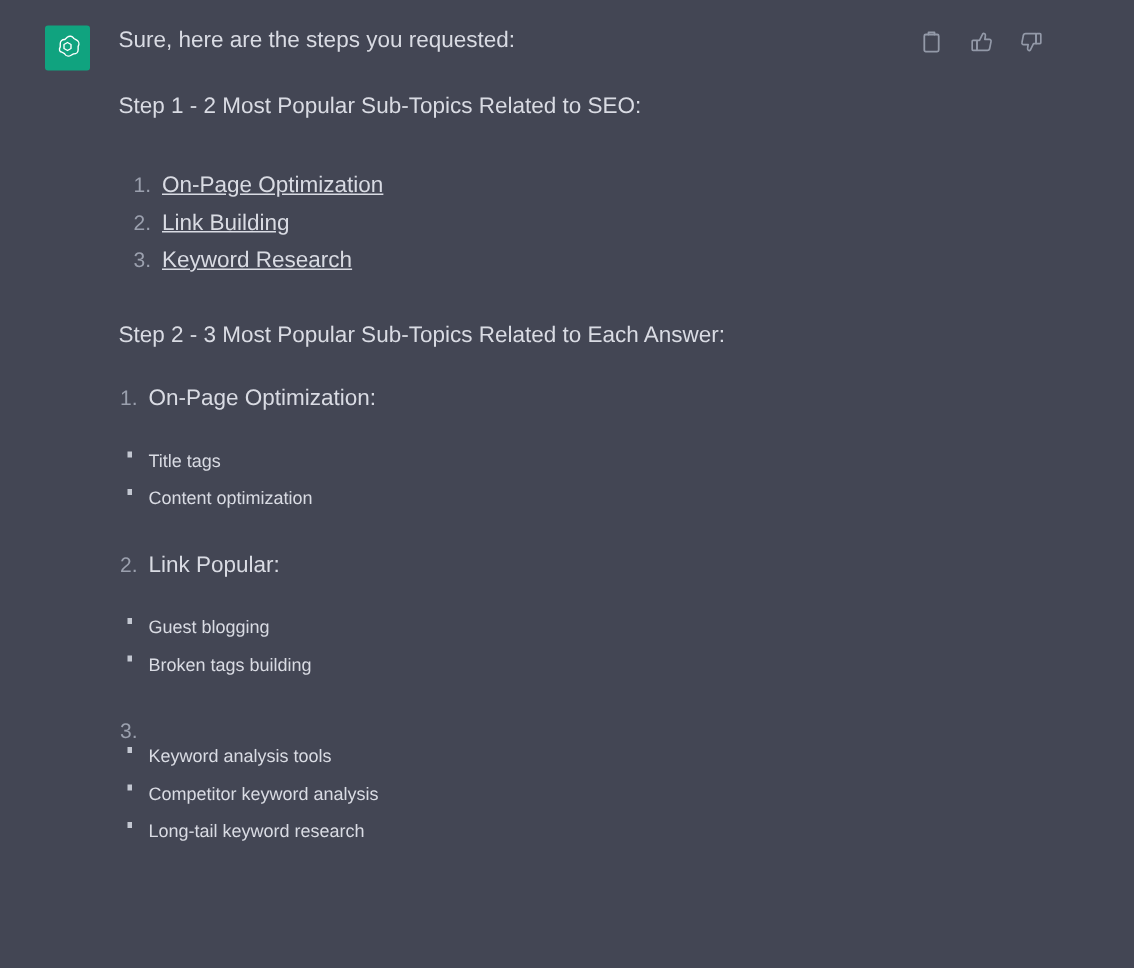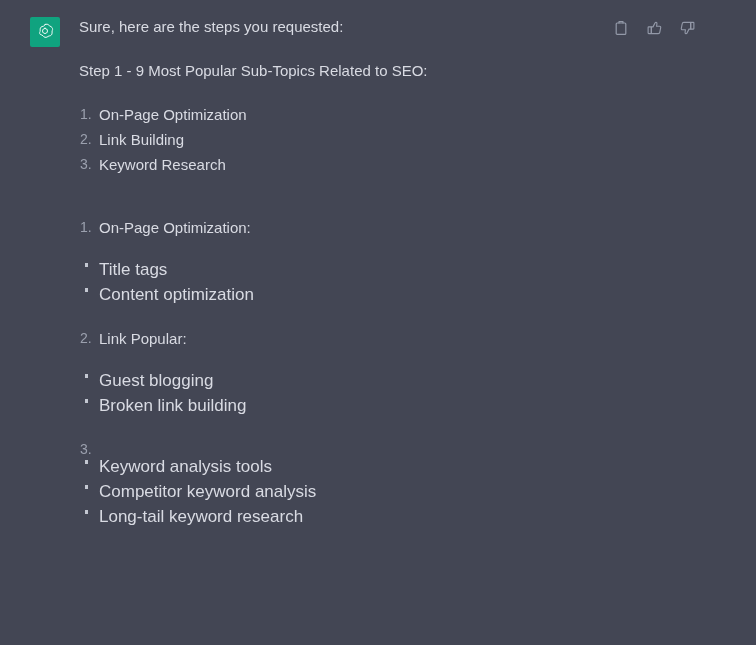--- a/index.html
+++ b/index.html
@@ -70,24 +70,25 @@
     font-size: 15px;
     line-height: 20px;
   }
 
   .gap-24 { height: 24px; }
   .gap-21 { height: 21px; }
   .gap-19 { height: 19px; }
   .gap-17 { height: 17px; }
 
   ol.numbered {
-    margin: 0;
+    margin: 9px;
     padding: 0;
     list-style: none;
     counter-reset: li;
+    text-decoration: underline;
   }
   ol.numbered > li {
     position: relative;
     counter-increment: li;
     padding-left: 20px;
     font-size: 15px;
     line-height: 25px;
     color: #d9dbe3;
   }
   ol.numbered > li::before {
@@ -101,21 +102,21 @@
   }
 
   ul.bulleted {
     margin: 0;
     padding: 0;
     list-style: none;
   }
   ul.bulleted > li {
     position: relative;
     padding-left: 20px;
-    font-size: 17px;
+    font-size: 12px;
     line-height: 25px;
     color: #d9dbe3;
   }
   ul.bulleted > li::before {
     content: "";
     position: absolute;
     left: 6px;
     top: 6px;
     width: 3px;
     height: 4px;
@@ -175,32 +176,33 @@
       </svg>
     </div>
   </div>
 
   <div class="content">
 
     <p class="para">Sure, here are the steps you requested:</p>
 
     <div class="gap-24"></div>
 
-    <p class="para">Step 1 - 9 Most Popular Sub-Topics Related to SEO:</p>
+    <p class="para">Step 1 - 2 Most Popular Sub-Topics Related to SEO:</p>
 
     <div class="gap-21"></div>
 
     <ol class="numbered">
       <li><span>On-Page Optimization</span></li>
       <li><span>Link Building</span></li>
       <li><span>Keyword Research</span></li>
     </ol>
 
     <div class="gap-19"></div>
 
+    <p class="para">Step 2 - 3 Most Popular Sub-Topics Related to Each Answer:</p>
 
     <div class="gap-19"></div>
 
     <div class="sub-group">
       <div class="sub-heading">
         <span class="marker">1.</span>
         <span>On-Page Optimization:</span>
       </div>
       <div class="gap-17"></div>
       <ul class="bulleted">
@@ -212,21 +214,21 @@
     <div class="gap-19"></div>
 
     <div class="sub-group">
       <div class="sub-heading">
         <span class="marker">2.</span>
         <span>Link Popular:</span>
       </div>
       <div class="gap-17"></div>
       <ul class="bulleted">
         <li><span>Guest blogging</span></li>
-        <li><span>Broken link building</span></li>
+        <li><span>Broken tags building</span></li>
       </ul>
     </div>
 
     <div class="gap-19"></div>
 
     <div class="sub-group">
       <div class="sub-heading">
         <span class="marker">3.</span>
       </div>
       <div class="gap-17"></div>

